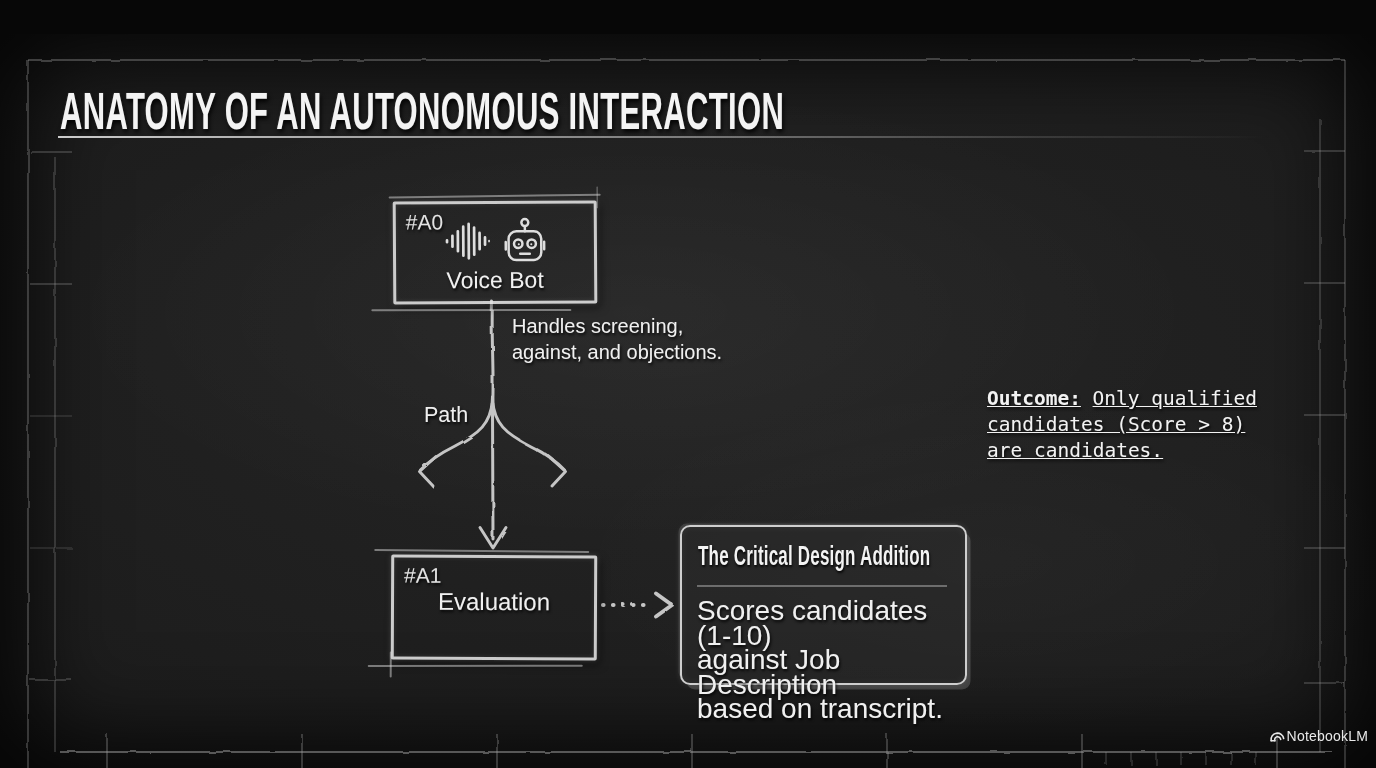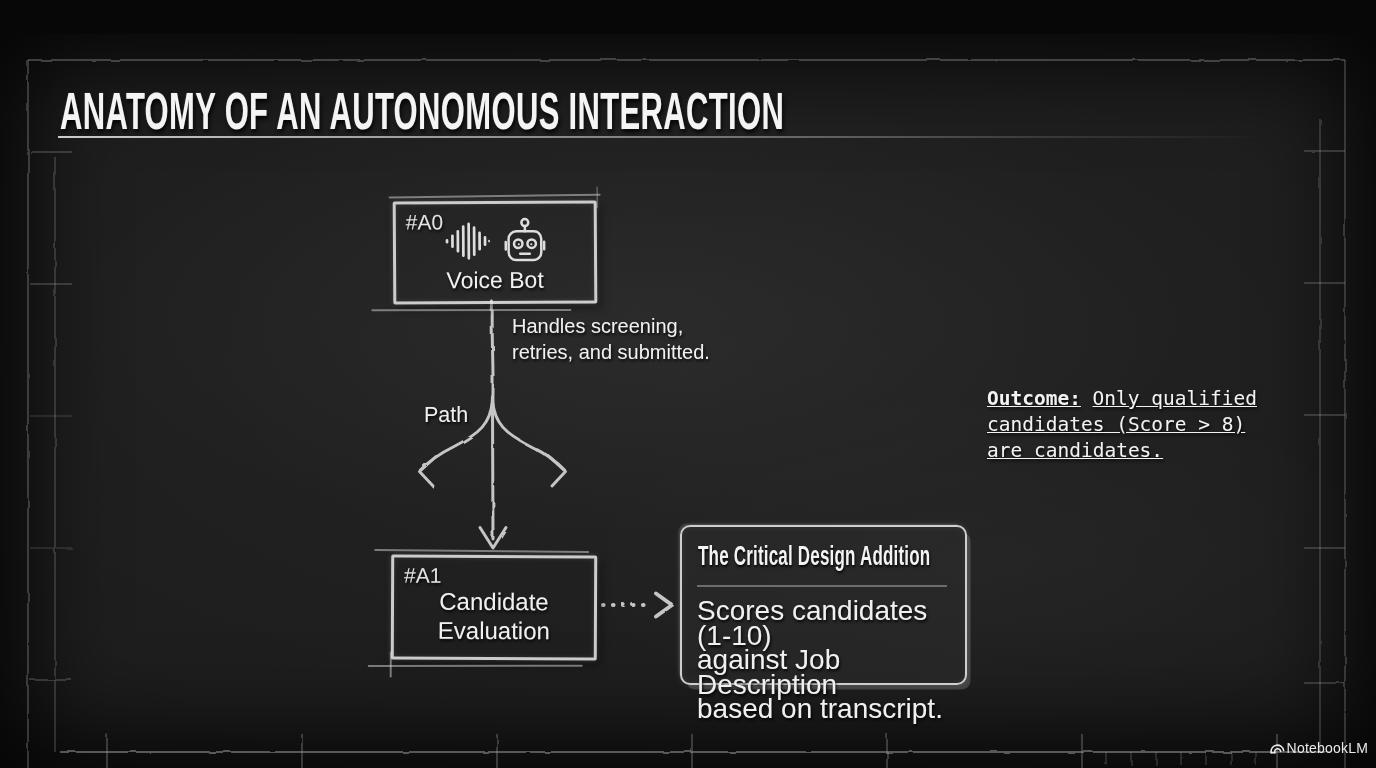--- a/index.html
+++ b/index.html
@@ -57,21 +57,21 @@
   .callout-divider{position:absolute;left:15px;top:58px;width:250px;height:1.5px;
     background:rgba(215,215,215,0.4);}
   .callout-body{position:absolute;left:15px;top:72px;font-size:28px;line-height:24.5px;color:#f0f0f0;}
 
   .outcome{position:absolute;left:987px;top:352px;
     font-family:"DejaVu Sans Mono","Liberation Mono",monospace;
     font-size:19.5px;line-height:26px;color:#f2f2f2;text-decoration:underline;}
   .outcome .bold{font-weight:bold;}
   .outcome .rest{margin-left:0.6em;}
 
-  .branding{position:absolute;right:8px;bottom:12px;display:flex;align-items:center;gap:1px;
+  .branding{position:absolute;right:8px;bottom:24px;display:flex;align-items:center;gap:1px;
     color:#e9e9e9;font-size:14px;letter-spacing:0.2px;}
 </style>
 </head>
 <body>
 
 <div class="board">
 
   <svg class="overlay" width="1376" height="768" viewBox="0 0 1376 768">
     <defs>
       <filter id="chalk" x="-5%" y="-5%" width="110%" height="110%">
@@ -166,32 +166,31 @@
         <circle cx="15.6" cy="28.6" r="1.1" fill="#e8e8e8" stroke="none"></circle>
         <circle cx="28.6" cy="28.6" r="1.1" fill="#e8e8e8" stroke="none"></circle>
         <line x1="17" y1="38.5" x2="27" y2="38.5"></line>
       </svg>
     </div>
     <div class="vb-label chalk-text">Voice Bot</div>
   </div>
 
   <div class="note chalk-text">
     <div>Handles screening,</div>
-    <div>retries, and submitted.</div>
+    <div>against, and objections.</div>
   </div>
 
   <div class="path-label chalk-text">Path</div>
 
   <div id="candidate-box" class="chalk-box">
     <div class="stroke-ext" style="left:-20px;top:-8px;width:215px;height:1.5px;transform:rotate(0.3deg);"></div>
     <div class="stroke-ext" style="left:-4px;bottom:-21px;width:1.5px;height:26px;"></div>
     <div class="stroke-ext" style="left:-26px;bottom:-9px;width:215px;height:1.5px;transform:rotate(-0.3deg);"></div>
     <span class="box-tag chalk-text">#A1</span>
     <div class="cand-label chalk-text">
-      <div>Candidate</div>
       <div>Evaluation</div>
     </div>
   </div>
 
   <div id="callout-box" class="chalk-box">
     <h2 class="callout-title">The Critical Design Addition</h2>
     <div class="callout-divider"></div>
     <div class="callout-body chalk-text">
       <div>Scores candidates (1-10)</div>
       <div>against Job Description</div>

